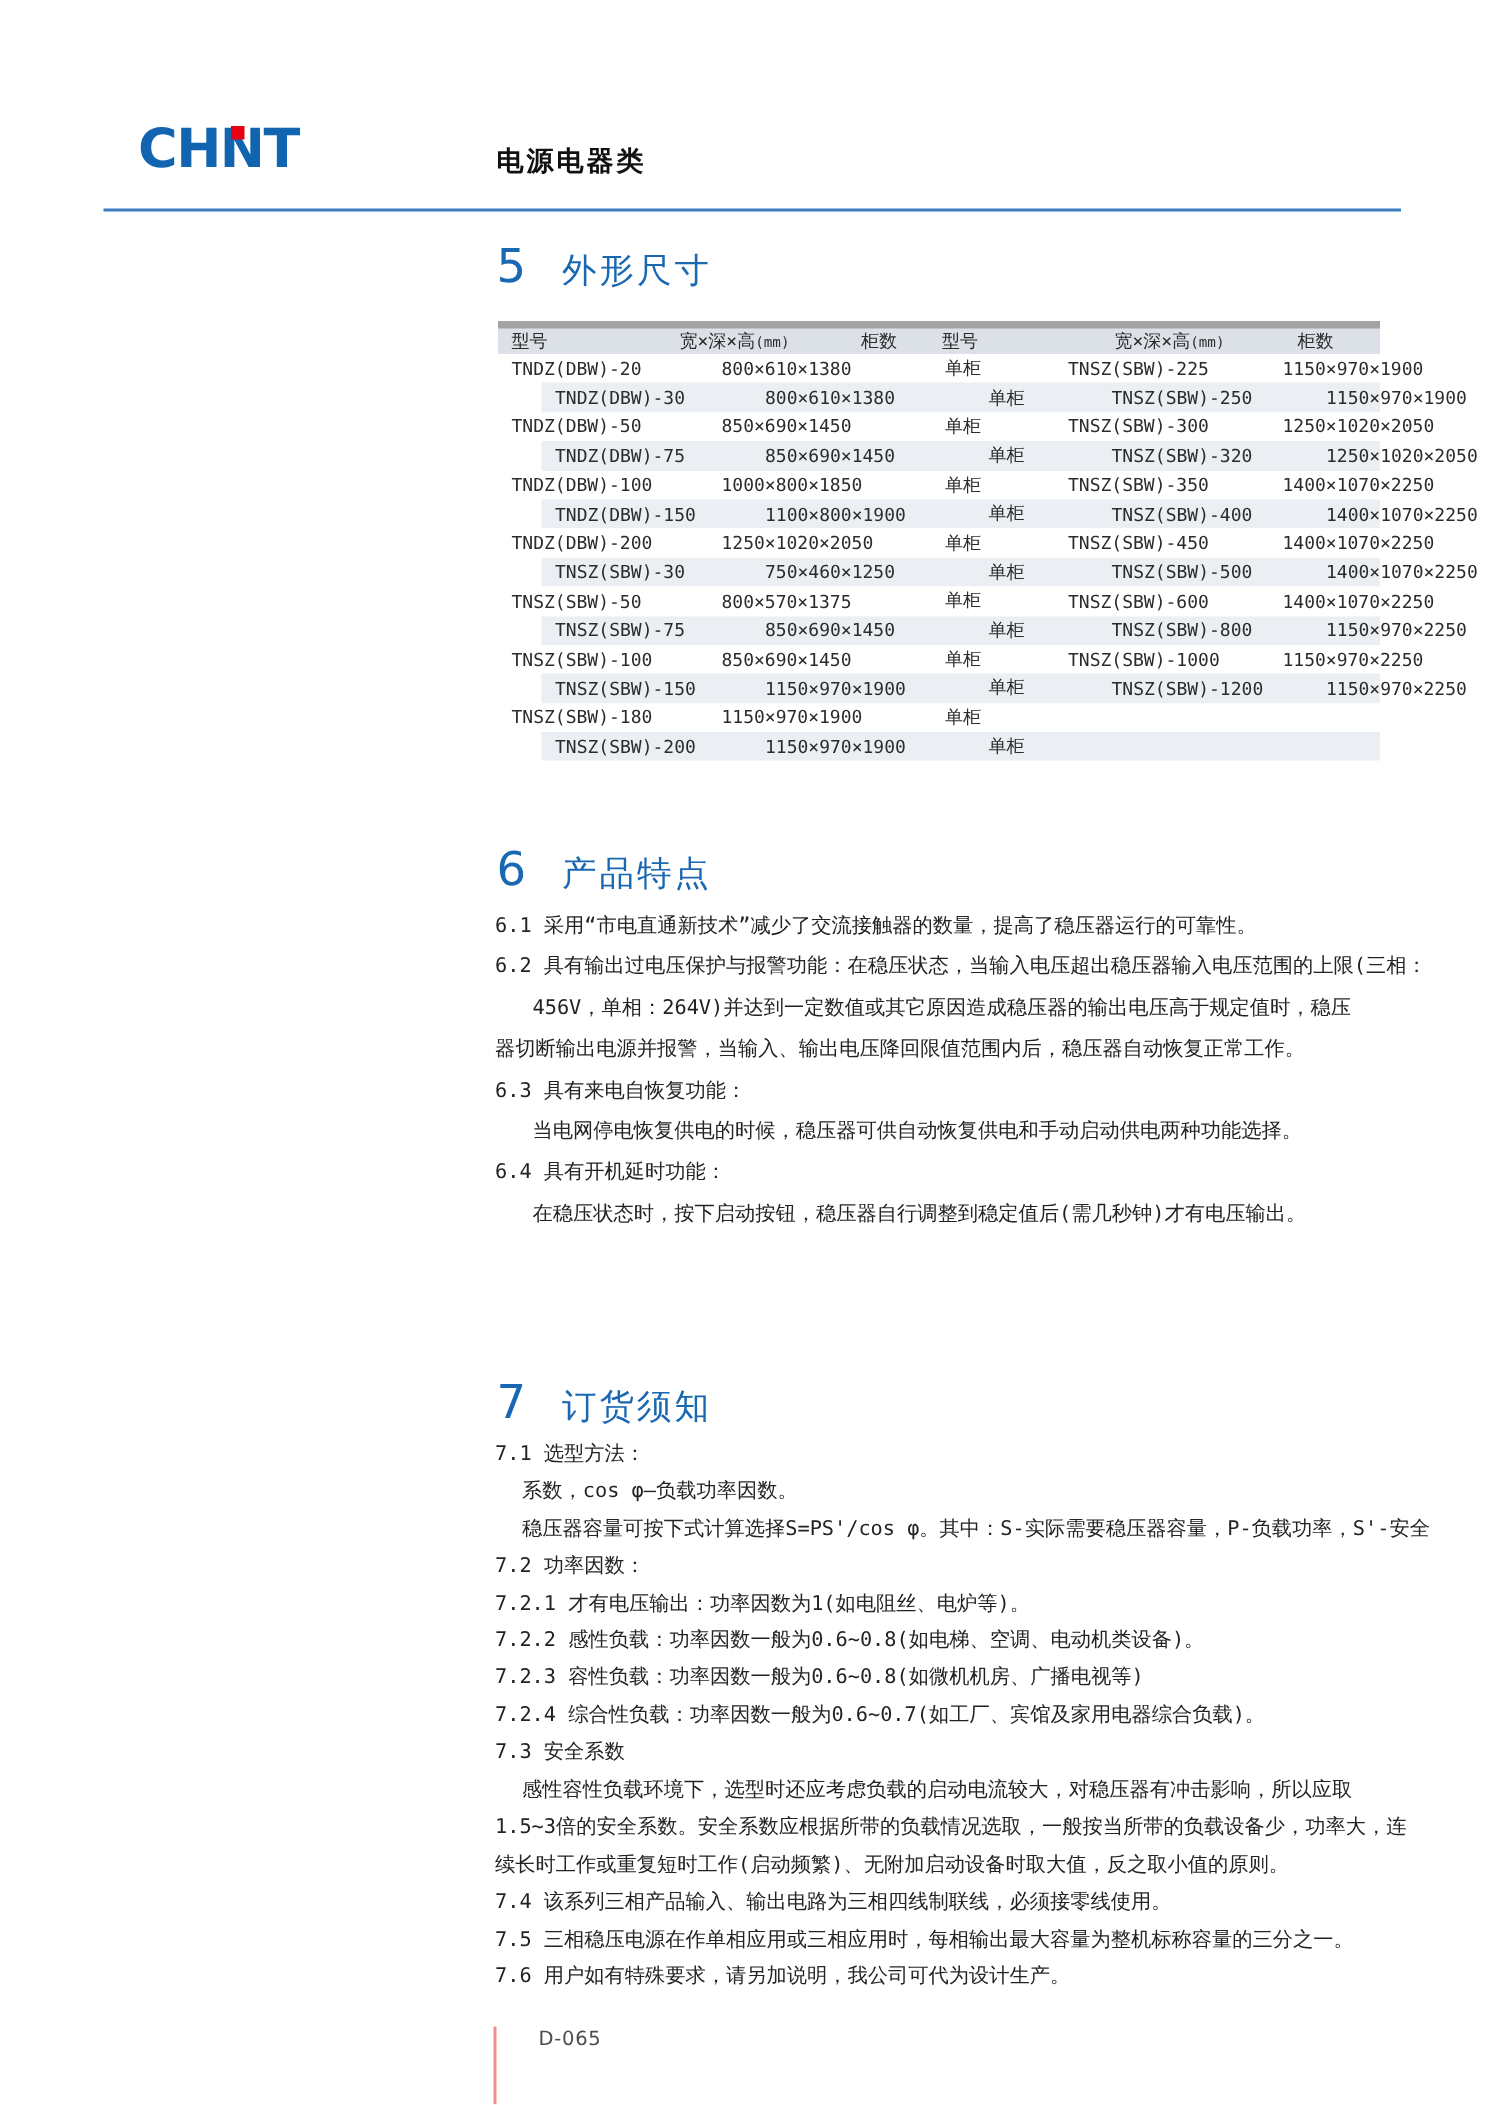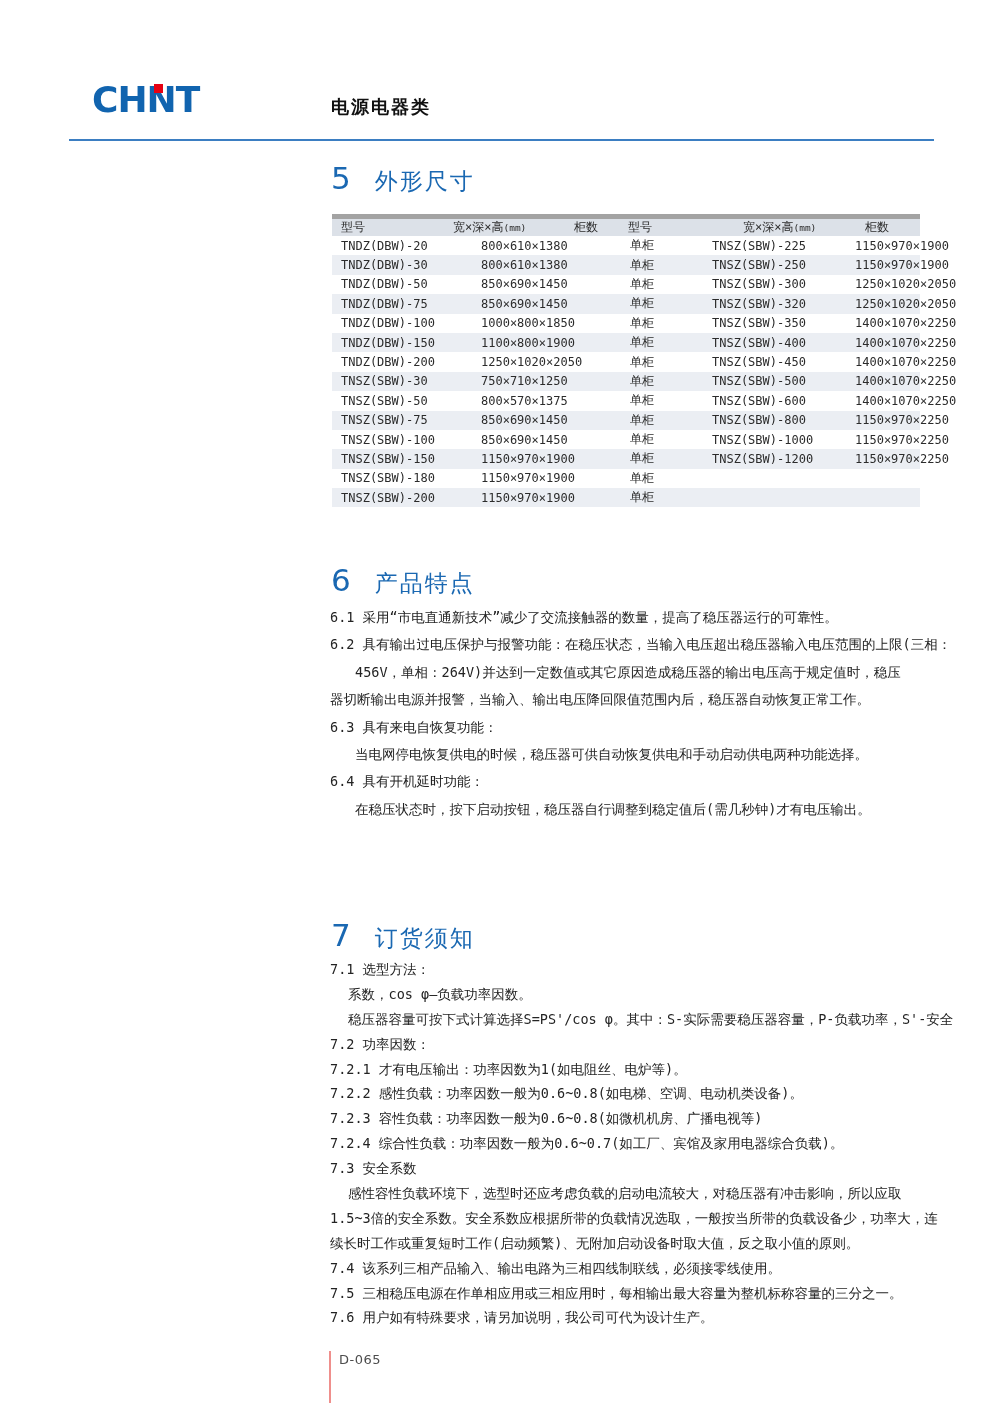--- a/index.html
+++ b/index.html
@@ -44,36 +44,36 @@
     display:grid; grid-template-columns:112px 121px 54px 115px 122px 64px;
     background:#dce1e8; height:22px; align-items:center;
     border-top:5px solid #a3a3a3;
   }
   .th { padding-left:9px; white-space:nowrap; }
   .th .unit { font-size:9.5px; }
   .tr {
     display:grid; grid-template-columns:112px 121px 54px 115px 122px 64px;
     height:19.4px; align-items:center; background:#ffffff;gap:28px;
   }
-  .tr.alt { background:#ebeef3; }
+  .tr.alt { background:#ebeef3;margin-left:29px; }
   .td { padding-left:9px; white-space:nowrap; overflow:hidden; }
 
   
   .lines { position:absolute; left:330px; white-space:nowrap; font-size:13.5px; color:#232323; }
   #section6-lines { top:604px; }
   #section6-lines .bodyline { height:27.4px; line-height:27.4px; }
   #section6-lines .indent1 { padding-left:25px; }
   #section7-lines { top:957px; }
   #section7-lines .bodyline { height:24.9px; line-height:24.9px; }
   #section7-lines .indent1 { padding-left:18px; }
 
   
   .footer-rule { position:absolute; left:329px; top:1351px; width:2px; height:52px; background:#ef8f8c; }
   .page-number {
-    position:absolute; left:339px; top:1352px;
+    position:absolute; left:359px; top:1352px;
     font-family:"DejaVu Sans","Liberation Sans",sans-serif;
     font-size:13px; color:#4d4d4d; letter-spacing:0.5px;
   }
 </style>
 </head>
 <body>
 
 <div class="page">
 
   <div class="logo">
@@ -149,21 +149,21 @@
         <div class="tr">
           <div class="td">TNDZ(DBW)-200</div>
           <div class="td">1250×1020×2050</div>
           <div class="td">单柜</div>
           <div class="td">TNSZ(SBW)-450</div>
           <div class="td">1400×1070×2250</div>
           <div class="td">单柜</div>
         </div>
         <div class="tr alt">
           <div class="td">TNSZ(SBW)-30</div>
-          <div class="td">750×710×1250</div>
+          <div class="td">750×460×1250</div>
           <div class="td">单柜</div>
           <div class="td">TNSZ(SBW)-500</div>
           <div class="td">1400×1070×2250</div>
           <div class="td">单柜</div>
         </div>
         <div class="tr">
           <div class="td">TNSZ(SBW)-50</div>
           <div class="td">800×570×1375</div>
           <div class="td">单柜</div>
           <div class="td">TNSZ(SBW)-600</div>

